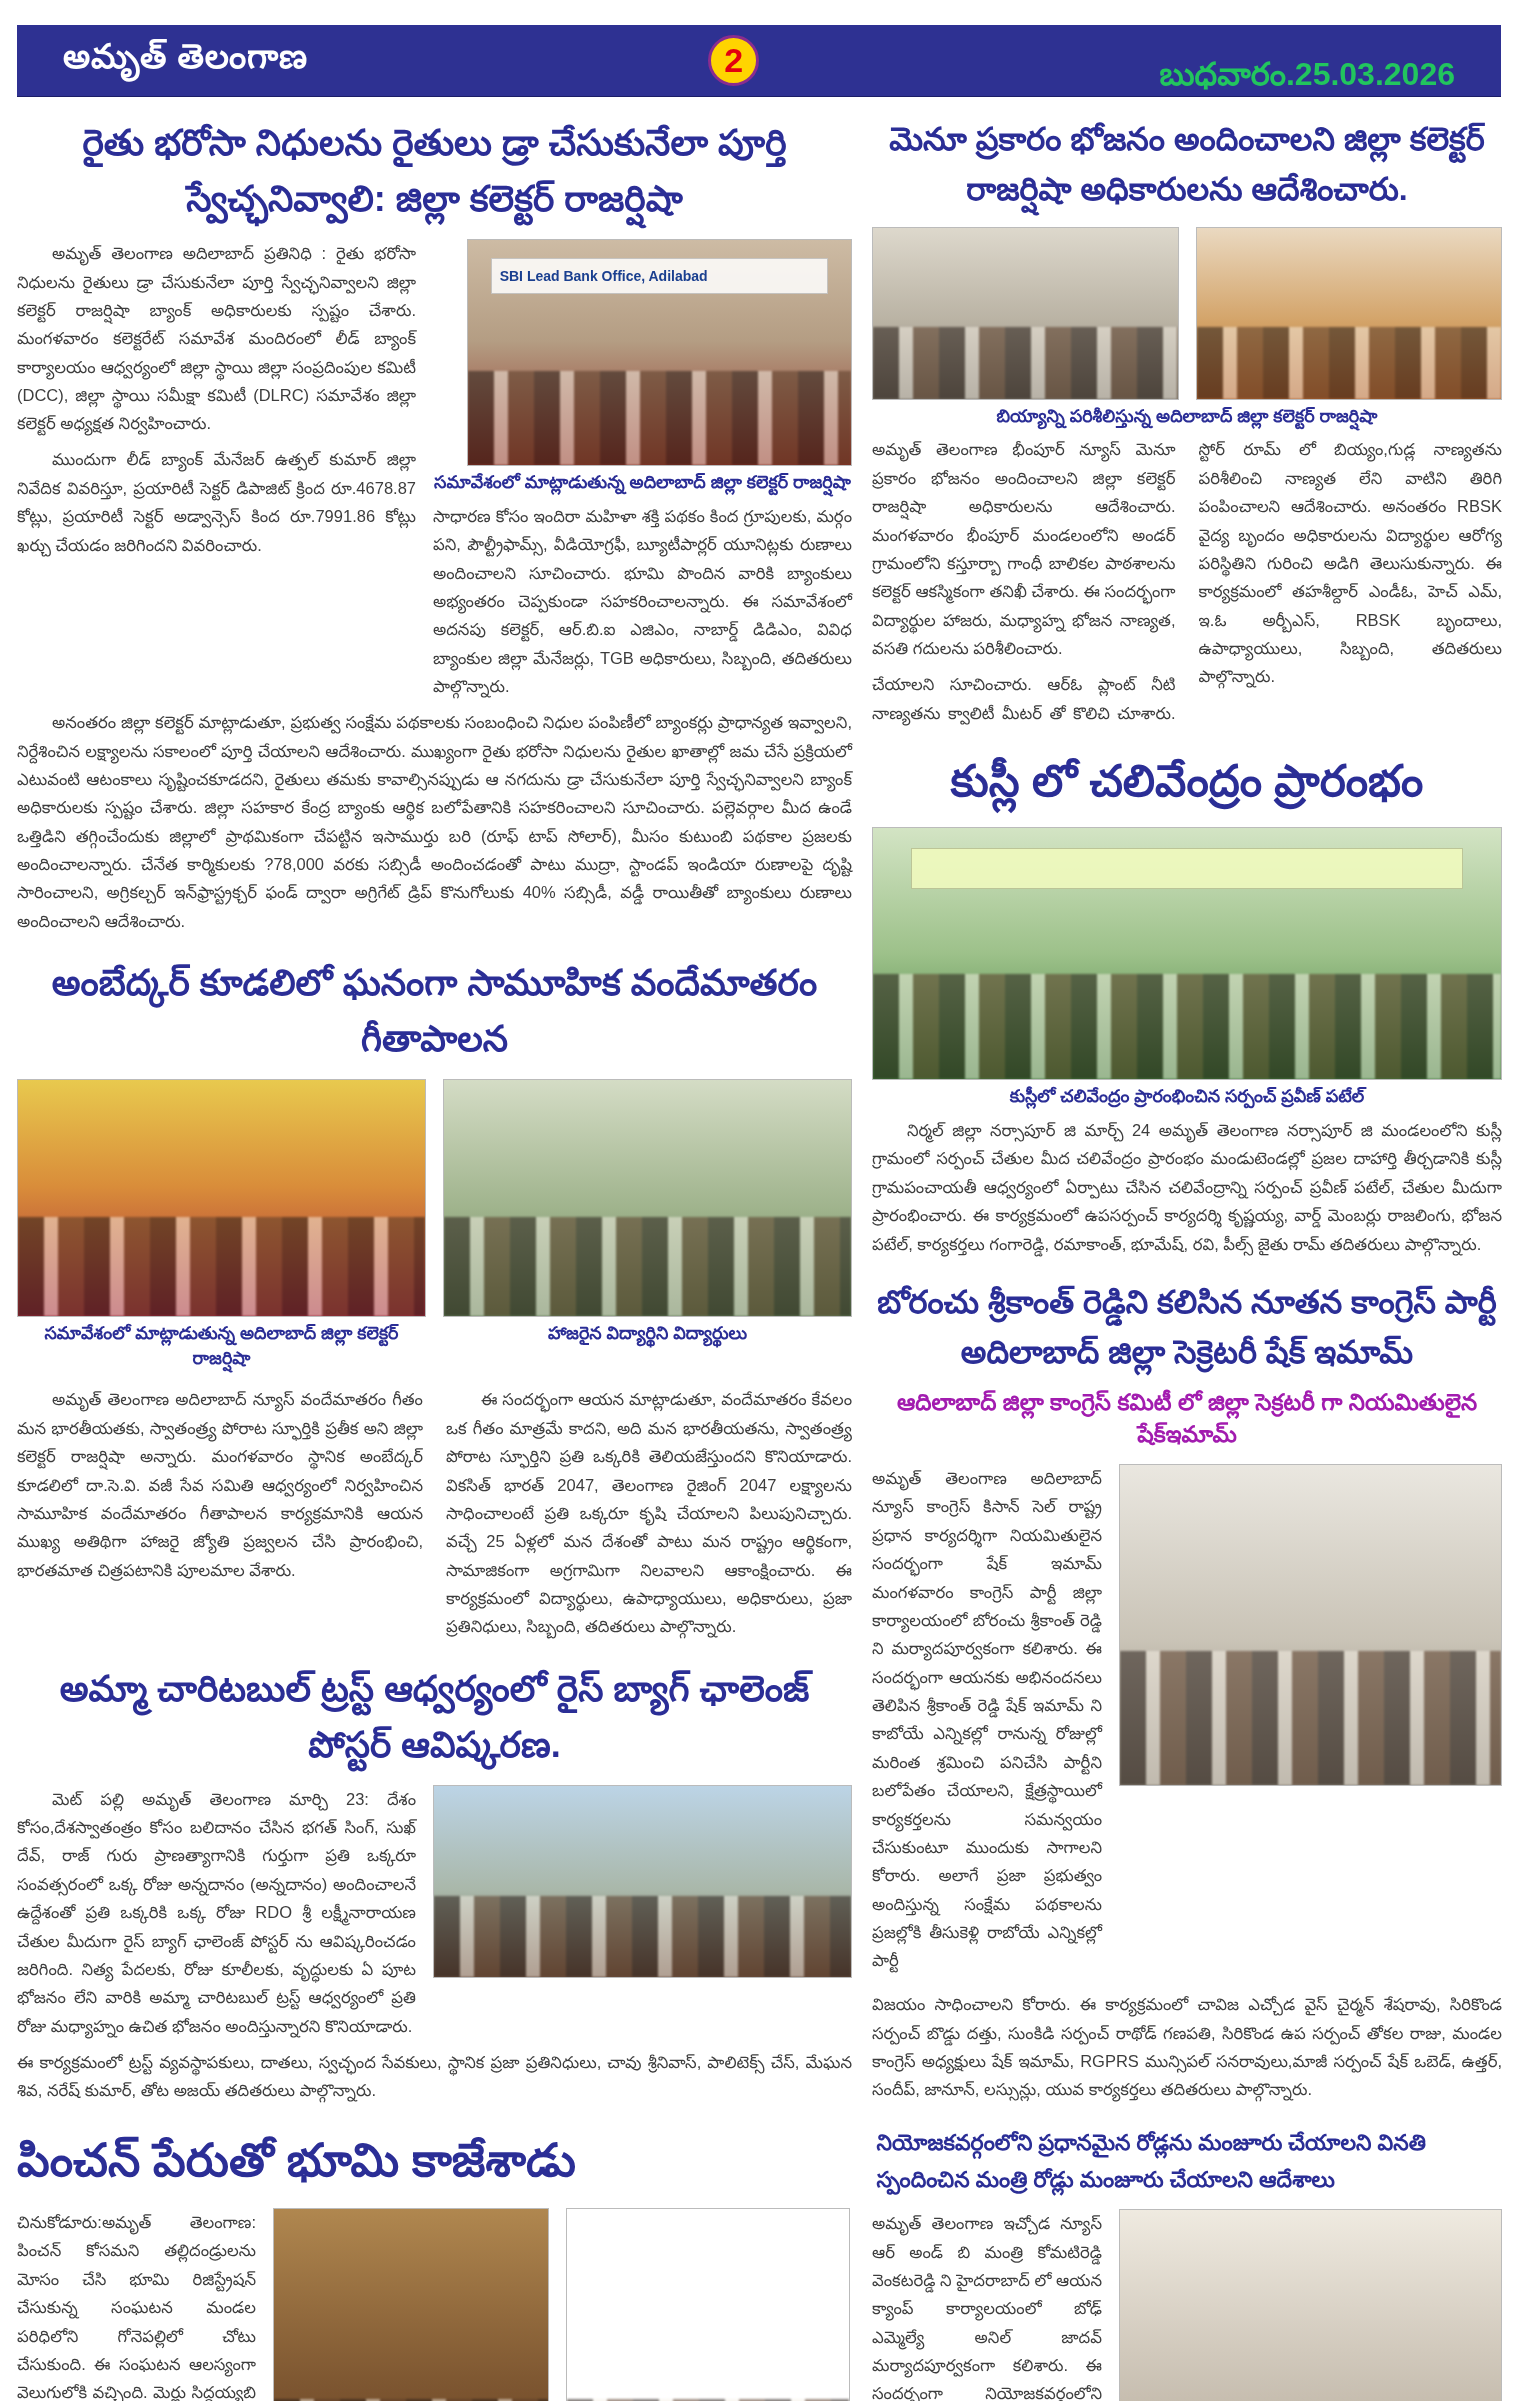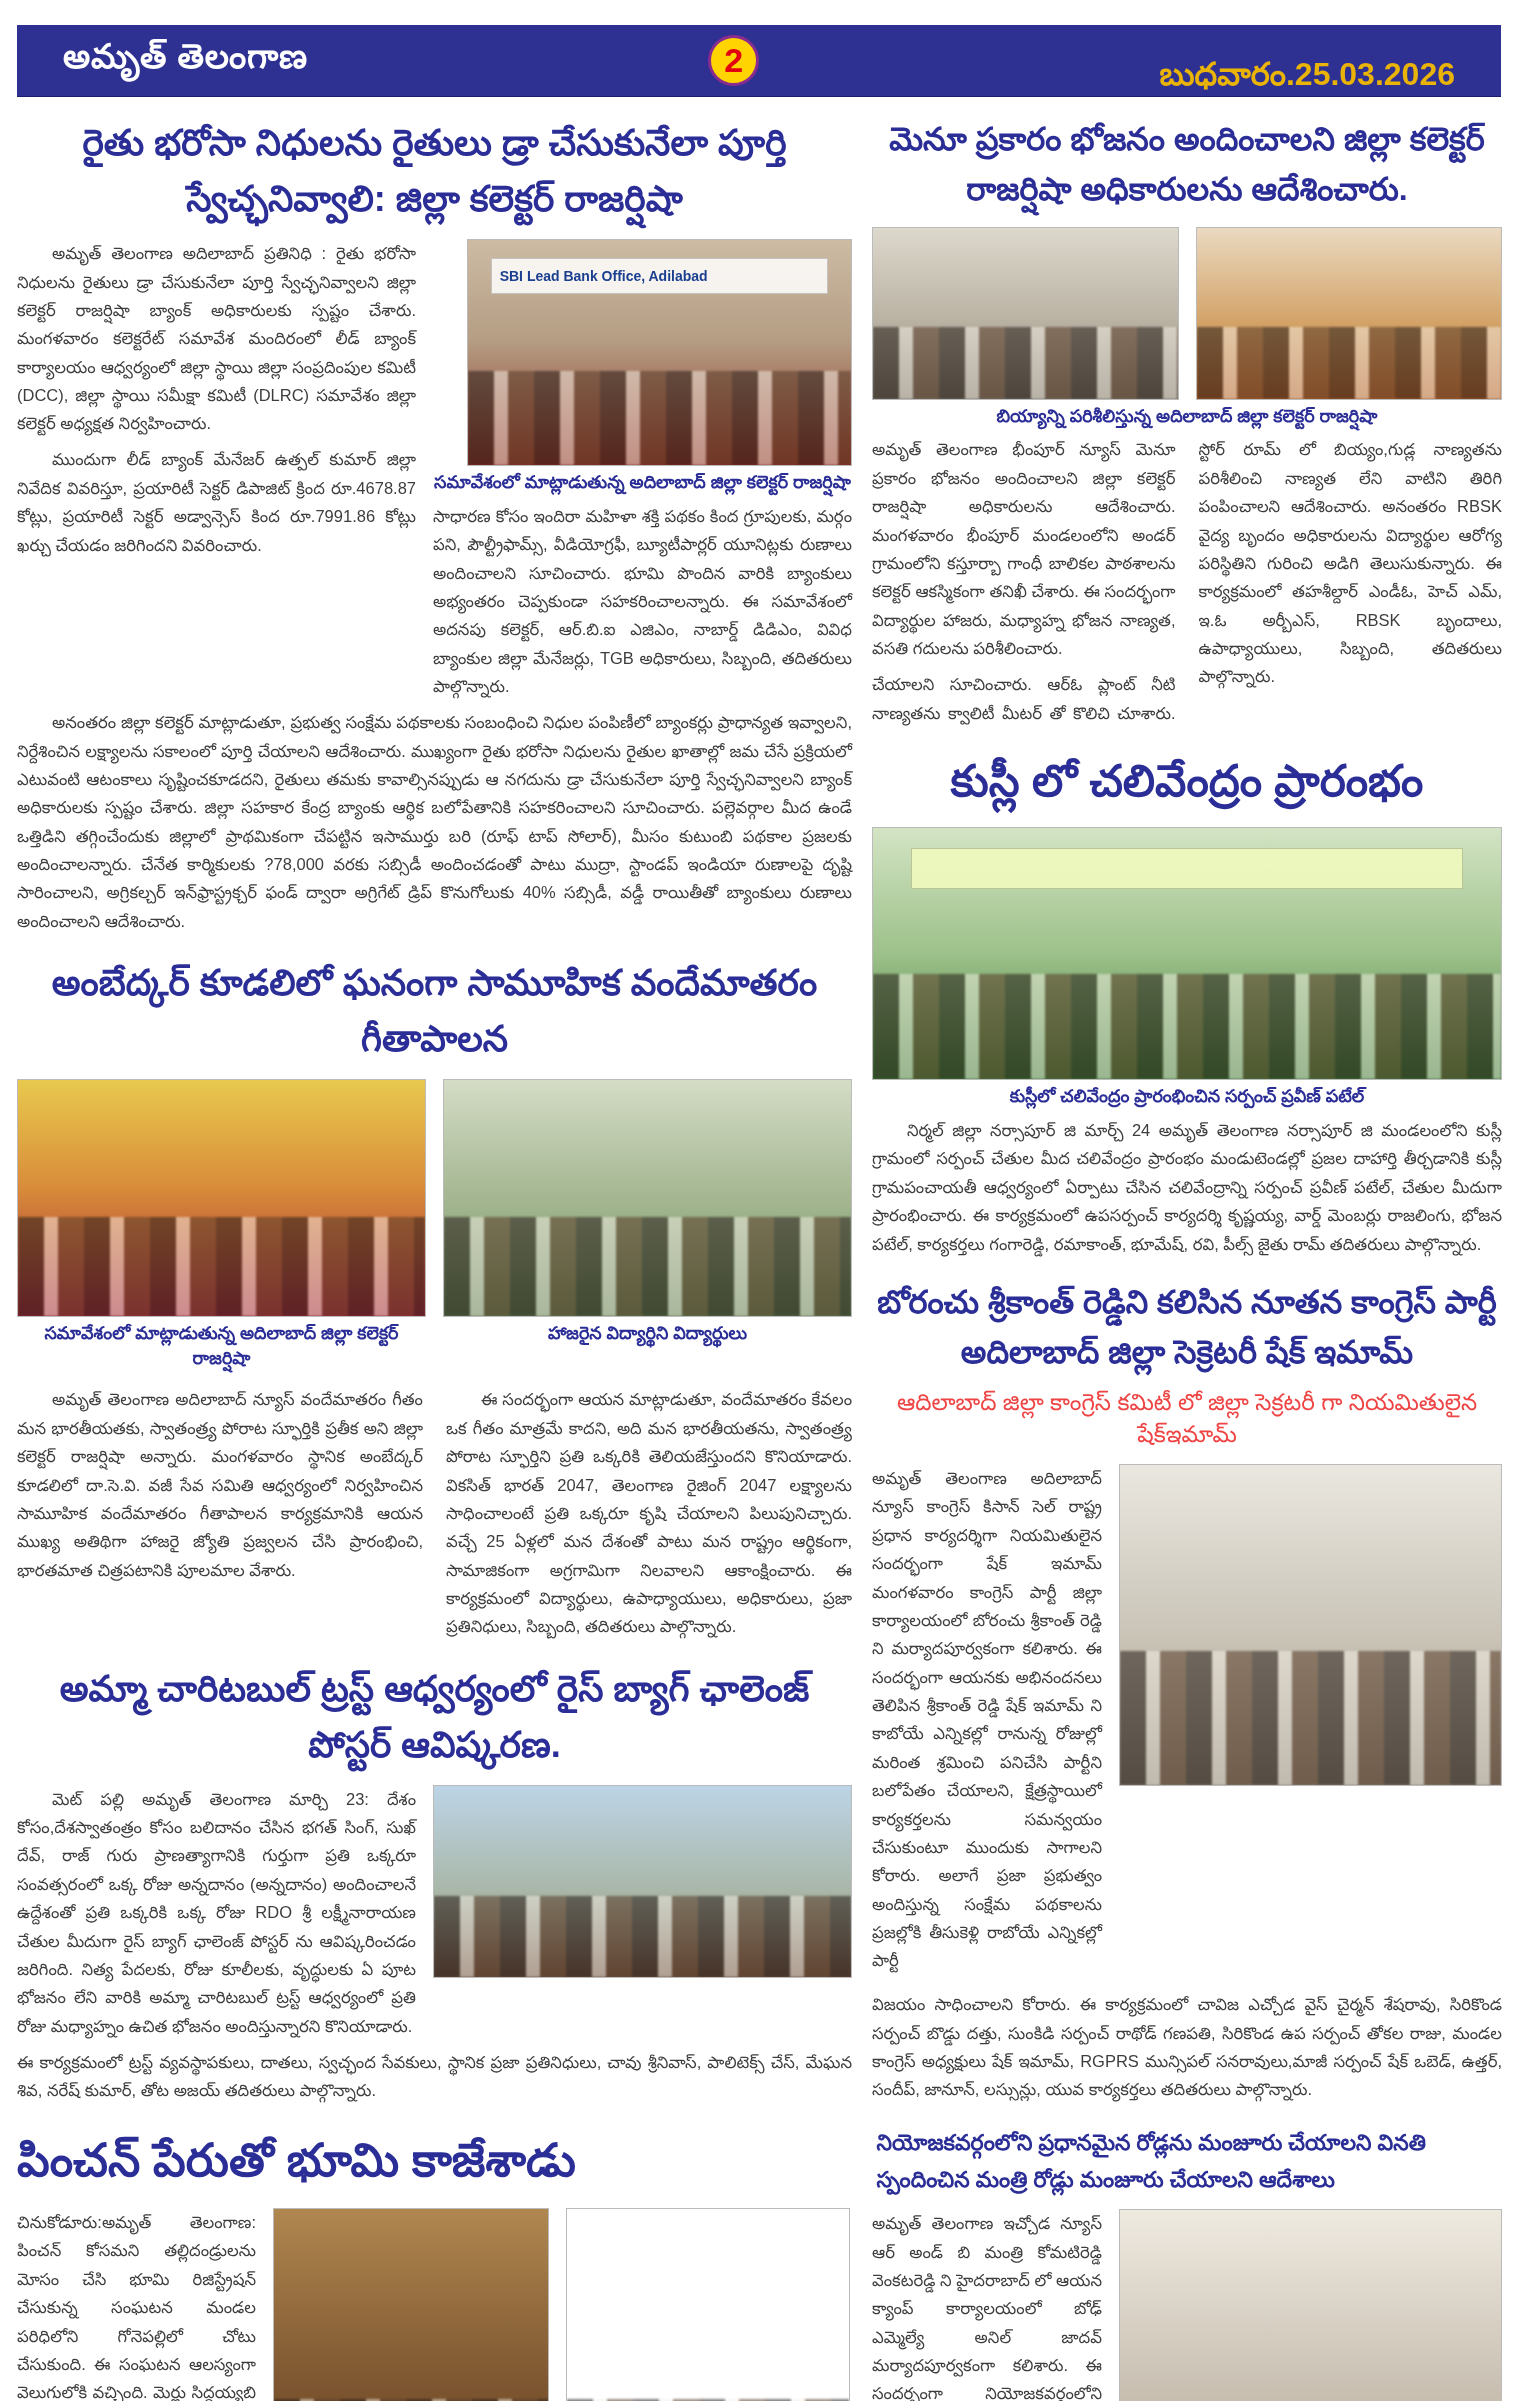--- a/index.html
+++ b/index.html
@@ -11,41 +11,41 @@
   }
   .sheet { padding:7.7px 17px 23px 17px; }
 
   
   .masthead {
     margin-top:17px; height:72px; background:#2e3192;
     display:flex; align-items:center; justify-content:space-between;
     padding:0 46px; border-bottom:1.5px solid #1b1d66;
   }
   .mast-title { color:#ffffff; font-size:34px; font-weight:bold; letter-spacing:0.8px; }
-  .mast-date  { color:#eab308; font-size:32px; font-weight:bold;margin-top:36px; }
+  .mast-date  { color:#22c55e; font-size:32px; font-weight:bold;margin-top:36px; }
   .page-circle {
     width:51px; height:51px; border-radius:50%;
     background:#ffd400; border:3.1px solid #8a2c8f;
     display:flex; align-items:center; justify-content:center;
     color:#e3000f; font-size:34px; font-weight:bold;
   }
 
   
   .content { display:flex; gap:20px; margin-top:14px; }
   .col-left  { width:835px; }
   .col-right { width:630px; }
 
   article { margin-bottom:20px; }
   .hl {
     color:#2b2e96; font-weight:bold; text-align:center;
     font-size:36px; line-height:1.55; margin:4.6px 0 12.3px 0;
   }
   .hl.small { font-size:32px; }
   .hl.magenta { color:#ee2a7b; }
-  .subhead-green { color:#ef4444; font-weight:normal; font-size:23px; text-align:center; margin-bottom:10.7px; }
+  .subhead-green { color:#a21caf; font-weight:bold; font-size:23px; text-align:center; margin-bottom:10.7px; }
   .subhead-blue  { color:#2b2e96; font-weight:bold; font-size:22px; text-align:left; line-height:1.7; margin:3.1px 0 10.7px 4.6px; }
 
   p.body {
     font-size:16.5px; line-height:1.72; text-align:justify;
     color:#3d3d3d; margin-bottom:7.7px; text-indent:35px;
   }
   p.body.noindent { text-indent:0; }
   .twocol { column-count:2; column-gap:23px; }
 
   .caption {

